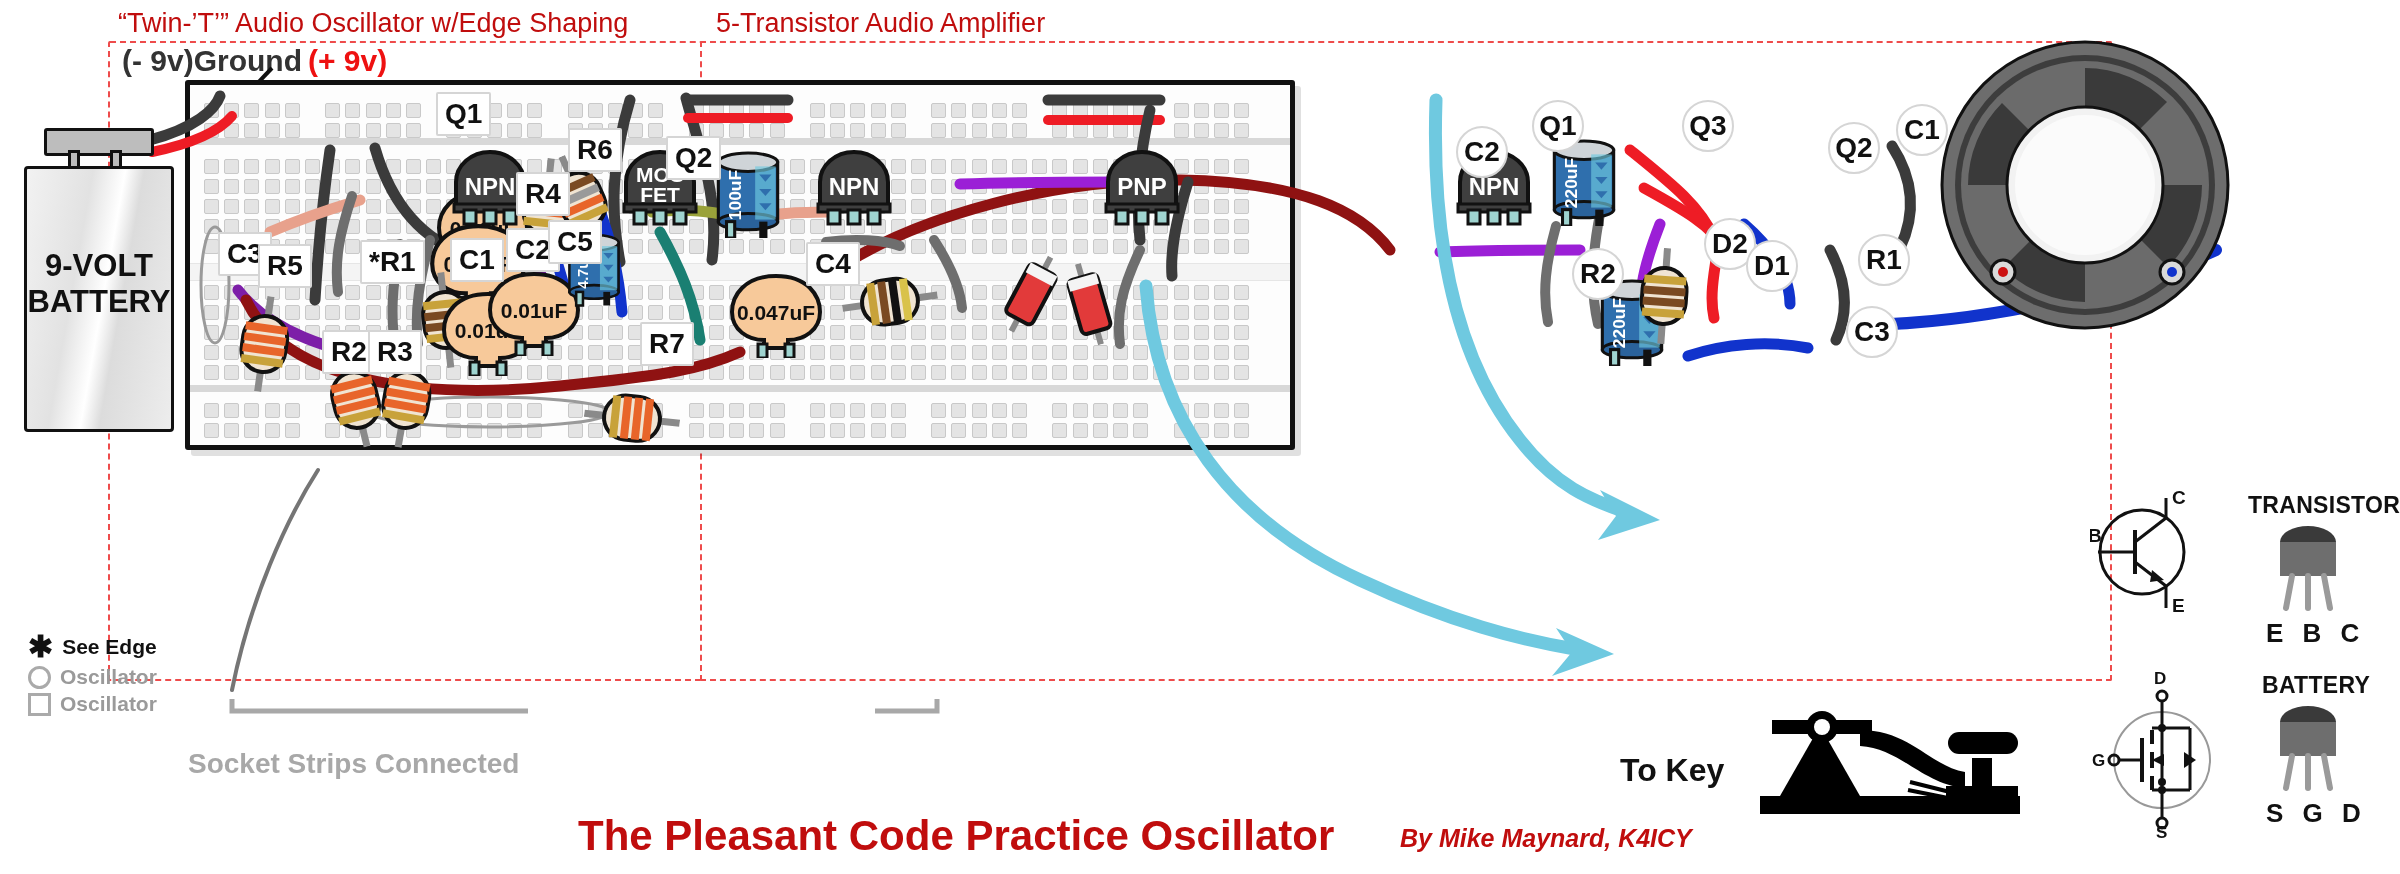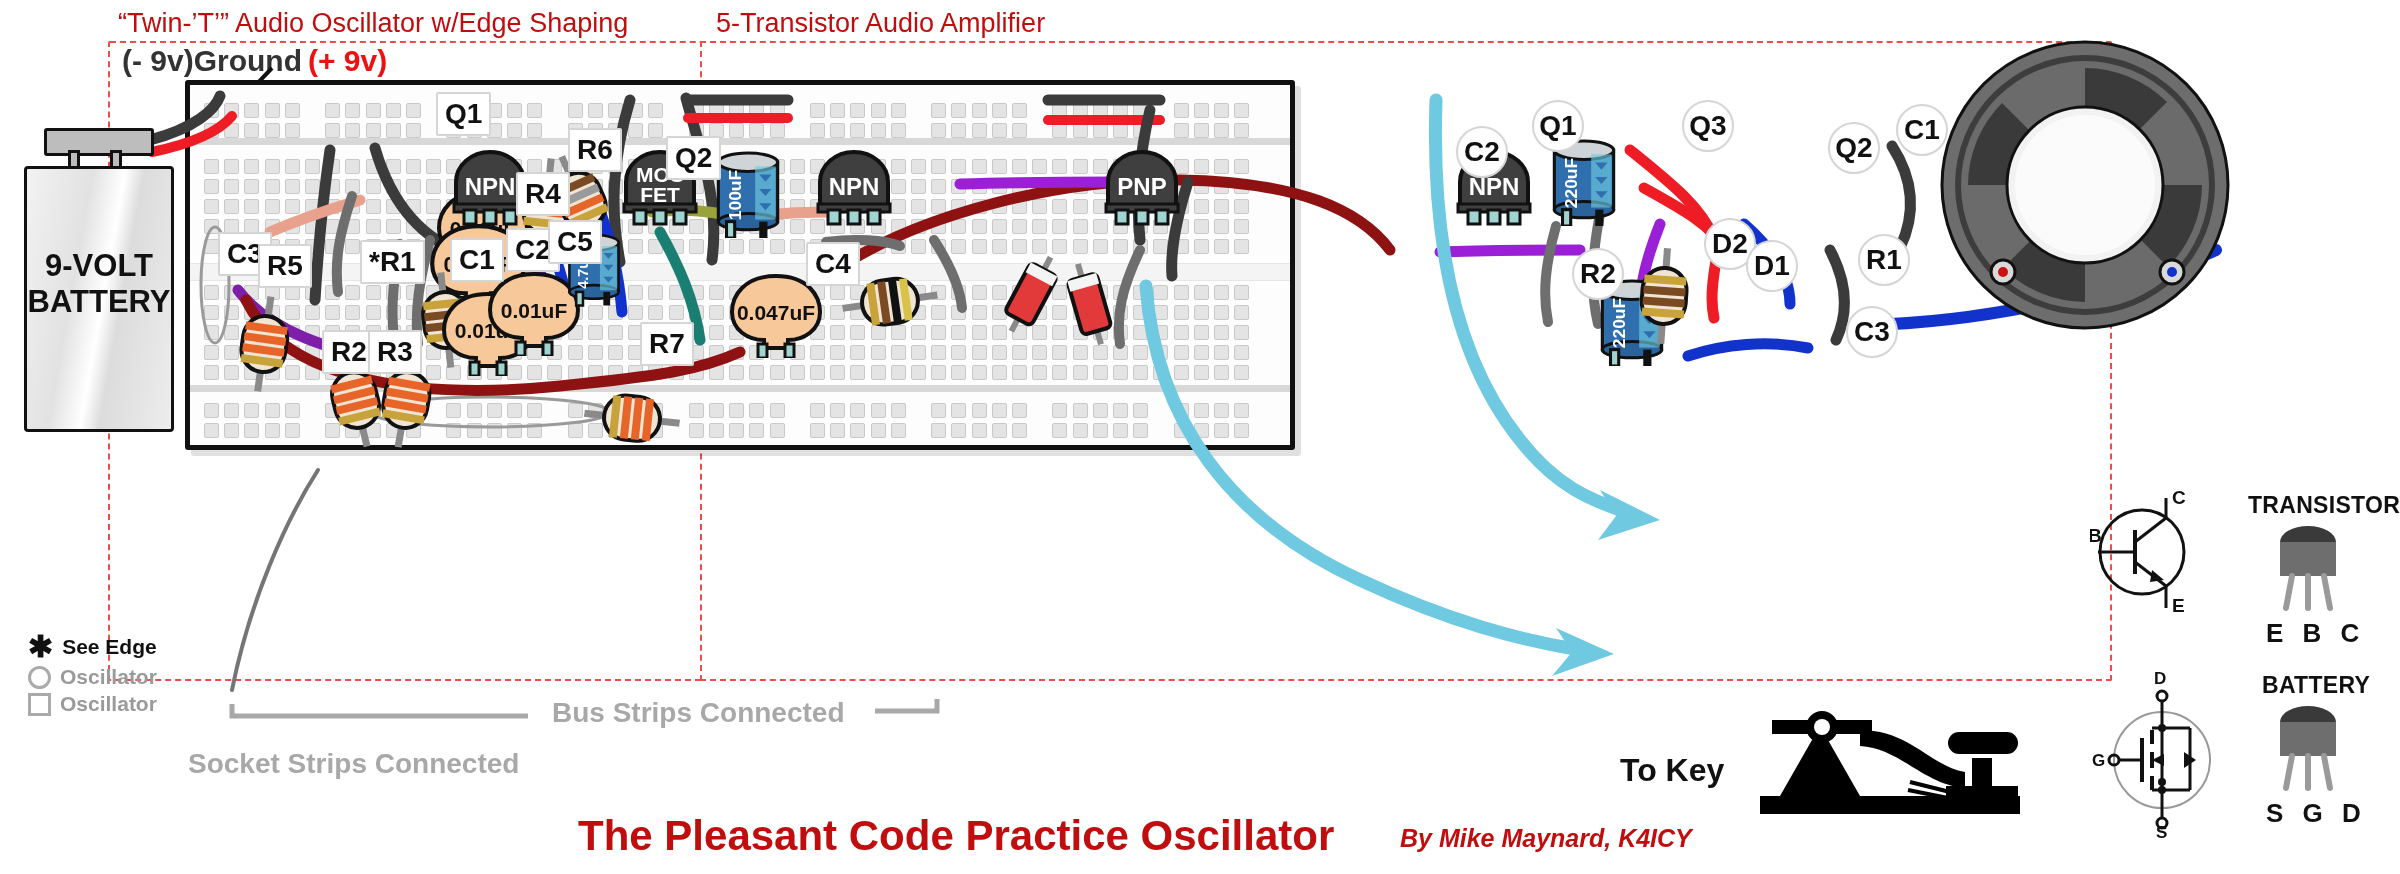--- a/index.html
+++ b/index.html
@@ -1156,21 +1156,20 @@
   <div style="display:flex;align-items:center;gap:9px;">
     <span style="width:17px;height:17px;border:3px solid #aaa;display:inline-block;"></span>
     <span class="legend-gray">Oscillator</span>
   </div>
 </div>
 
 <div class="abs" style="left:228px;top:697px;display:flex;align-items:center;gap:14px;">
   <svg width="310" height="22">
     <path d="M4,2 L4,14 L300,14" fill="none" stroke="#a8a8a8" stroke-width="5"></path>
   </svg>
-  <span class="bus-note">Bus Strips Connected</span>
 </div>
 <div class="abs" style="left:875px;top:697px;">
   <svg width="70" height="22">
       <path d="M0,14 L62,14 L62,2" fill="none" stroke="#a8a8a8" stroke-width="5"></path>
     </svg>
 </div>
 
 <div class="abs bus-note" style="left:188px;top:748px;">Socket Strips Connected</div>
 
 <div class="abs tokey nosel" style="left:1620px;top:752px;">To Key</div>

